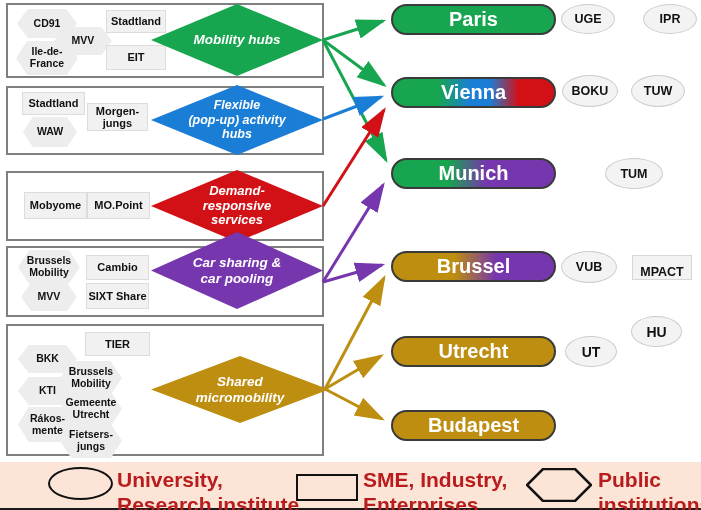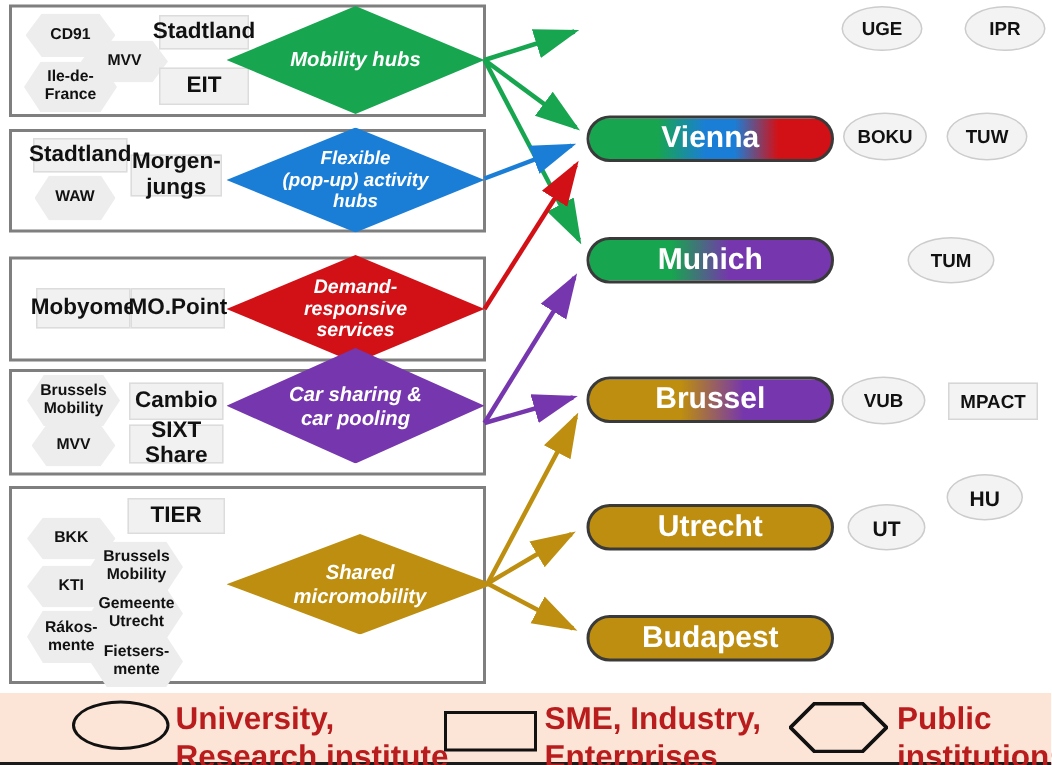--- a/index.html
+++ b/index.html
@@ -8,21 +8,21 @@
 
   .tbox { position:absolute; border:2px solid #7f7f7f; background:#fff; }
 
   .hex { position:absolute; background:#ededed;
          clip-path:polygon(18% 0,82% 0,100% 50%,82% 100%,18% 100%,0 50%);
          display:flex; align-items:center; justify-content:center;
          font-weight:bold; font-size:10.5px; line-height:1.12; color:#111;
          text-align:center; white-space:pre-line; }
   .prect { position:absolute; background:#f1f1f1; border:1px solid #dcdcdc;
          display:flex; align-items:center; justify-content:center;
-         font-weight:bold; font-size:15px; line-height:1.12; color:#111;
+         font-weight:bold; font-size:11px; line-height:1.12; color:#111;
          text-align:center; white-space:pre-line; }
 
   .diamond { position:absolute; clip-path:polygon(50% 0,100% 50%,50% 100%,0 50%);
          display:flex; align-items:center; justify-content:center;
          color:#fff; font-weight:bold; font-style:italic; font-size:13.5px;
          line-height:1.15; text-align:center; white-space:pre-line; }
   .d-green{background:var(--green);} .d-blue{background:var(--blue);}
   .d-red{background:var(--red);} .d-purple{background:var(--purple);}
   .d-gold{background:var(--gold);}
 
@@ -33,21 +33,21 @@
   .pill-paris    { background:var(--green); }
   .pill-vienna   { background:linear-gradient(90deg,var(--green) 0%,var(--green) 28%,var(--blue) 48%,var(--blue) 60%,var(--red) 78%,var(--red) 100%); }
   .pill-munich   { background:linear-gradient(90deg,var(--green) 0%,var(--green) 34%,var(--purple) 58%,var(--purple) 100%); }
   .pill-brussel  { background:linear-gradient(90deg,var(--gold) 0%,var(--gold) 38%,var(--purple) 64%,var(--purple) 100%); }
   .pill-utrecht, .pill-budapest { background:var(--gold); }
 
   .inst { position:absolute; background:#f3f3f3; border:1px solid #cccccc;
          border-radius:50%; display:flex; align-items:center; justify-content:center;
          font-weight:bold; font-size:12.5px; color:#111; }
   .inst-rect { position:absolute; background:#f3f3f3; border:1px solid #d6d6d6;
-         display:flex; align-items:center; justify-content:center;
+         display:flex; align-items:flex-end; justify-content:center;
          font-weight:bold; font-size:12.5px; color:#111; }
 
   .arrows { position:absolute; left:0; top:0; pointer-events:none; }
   .ln { stroke-width:3; fill:none; }
   .ln-green{stroke:var(--green);} .ln-blue{stroke:var(--blue);}
   .ln-red{stroke:var(--red);} .ln-purple{stroke:var(--purple);}
   .ln-gold{stroke:var(--gold);}
   .mk-green{fill:var(--green);} .mk-blue{fill:var(--blue);}
   .mk-red{fill:var(--red);} .mk-purple{fill:var(--purple);}
   .mk-gold{fill:var(--gold);}
@@ -106,21 +106,21 @@
   <div class="prect" style="left:85px;top:332px;width:65px;height:24px"><span>TIER</span></div>
   <div class="hex" style="left:18px;top:345px;width:59px;height:28px"><span>BKK</span></div>
   <div class="hex" style="left:18px;top:377px;width:59px;height:28px"><span>KTI</span></div>
   <div class="hex" style="left:18px;top:407px;width:59px;height:35px"><span>Rákos-
 mente</span></div>
   <div class="hex" style="left:60px;top:361px;width:62px;height:34px"><span>Brussels
 Mobility</span></div>
   <div class="hex" style="left:60px;top:392px;width:62px;height:34px"><span>Gemeente
 Utrecht</span></div>
   <div class="hex" style="left:60px;top:424px;width:62px;height:34px"><span>Fietsers-
-mente</span></div>
+jungs</span></div>
   <div class="diamond d-gold" style="left:151px;top:356px;width:178px;height:67px"><span>Shared
 micromobility</span></div>
 
   <svg class="arrows" width="701" height="510" viewBox="0 0 701 510">
     <defs>
       <marker id="ah-green" markerWidth="10" markerHeight="8" refX="8" refY="3" orient="auto" markerUnits="strokeWidth" viewBox="0 0 9 6">
           <path d="M0,0 L9,3 L0,6 z" class="mk-green"></path>
         </marker>
       <marker id="ah-blue" markerWidth="10" markerHeight="8" refX="8" refY="3" orient="auto" markerUnits="strokeWidth" viewBox="0 0 9 6">
           <path d="M0,0 L9,3 L0,6 z" class="mk-blue"></path>
@@ -140,20 +140,23 @@
     <line class="ln ln-green" x1="323" y1="40" x2="386" y2="160" marker-end="url(#ah-green)"></line>
     <line class="ln ln-blue" x1="323" y1="119" x2="381" y2="97" marker-end="url(#ah-blue)"></line>
     <line class="ln ln-red" x1="323" y1="206" x2="384" y2="110" marker-end="url(#ah-red)"></line>
     <line class="ln ln-purple" x1="323" y1="282" x2="383" y2="185" marker-end="url(#ah-purple)"></line>
     <line class="ln ln-purple" x1="323" y1="282" x2="382" y2="265" marker-end="url(#ah-purple)"></line>
     <line class="ln ln-gold" x1="325" y1="389" x2="384" y2="278" marker-end="url(#ah-gold)"></line>
     <line class="ln ln-gold" x1="325" y1="389" x2="381" y2="356" marker-end="url(#ah-gold)"></line>
     <line class="ln ln-gold" x1="325" y1="389" x2="382" y2="419" marker-end="url(#ah-gold)"></line>
   </svg>
 
+  <div class="pill pill-paris" style="top:4px">
+      <span>Paris</span>
+    </div>
   <div class="pill pill-vienna" style="top:77px">
       <span>Vienna</span>
     </div>
   <div class="pill pill-munich" style="top:158px">
       <span>Munich</span>
     </div>
   <div class="pill pill-brussel" style="top:251px">
       <span>Brussel</span>
     </div>
   <div class="pill pill-utrecht" style="top:336px">

